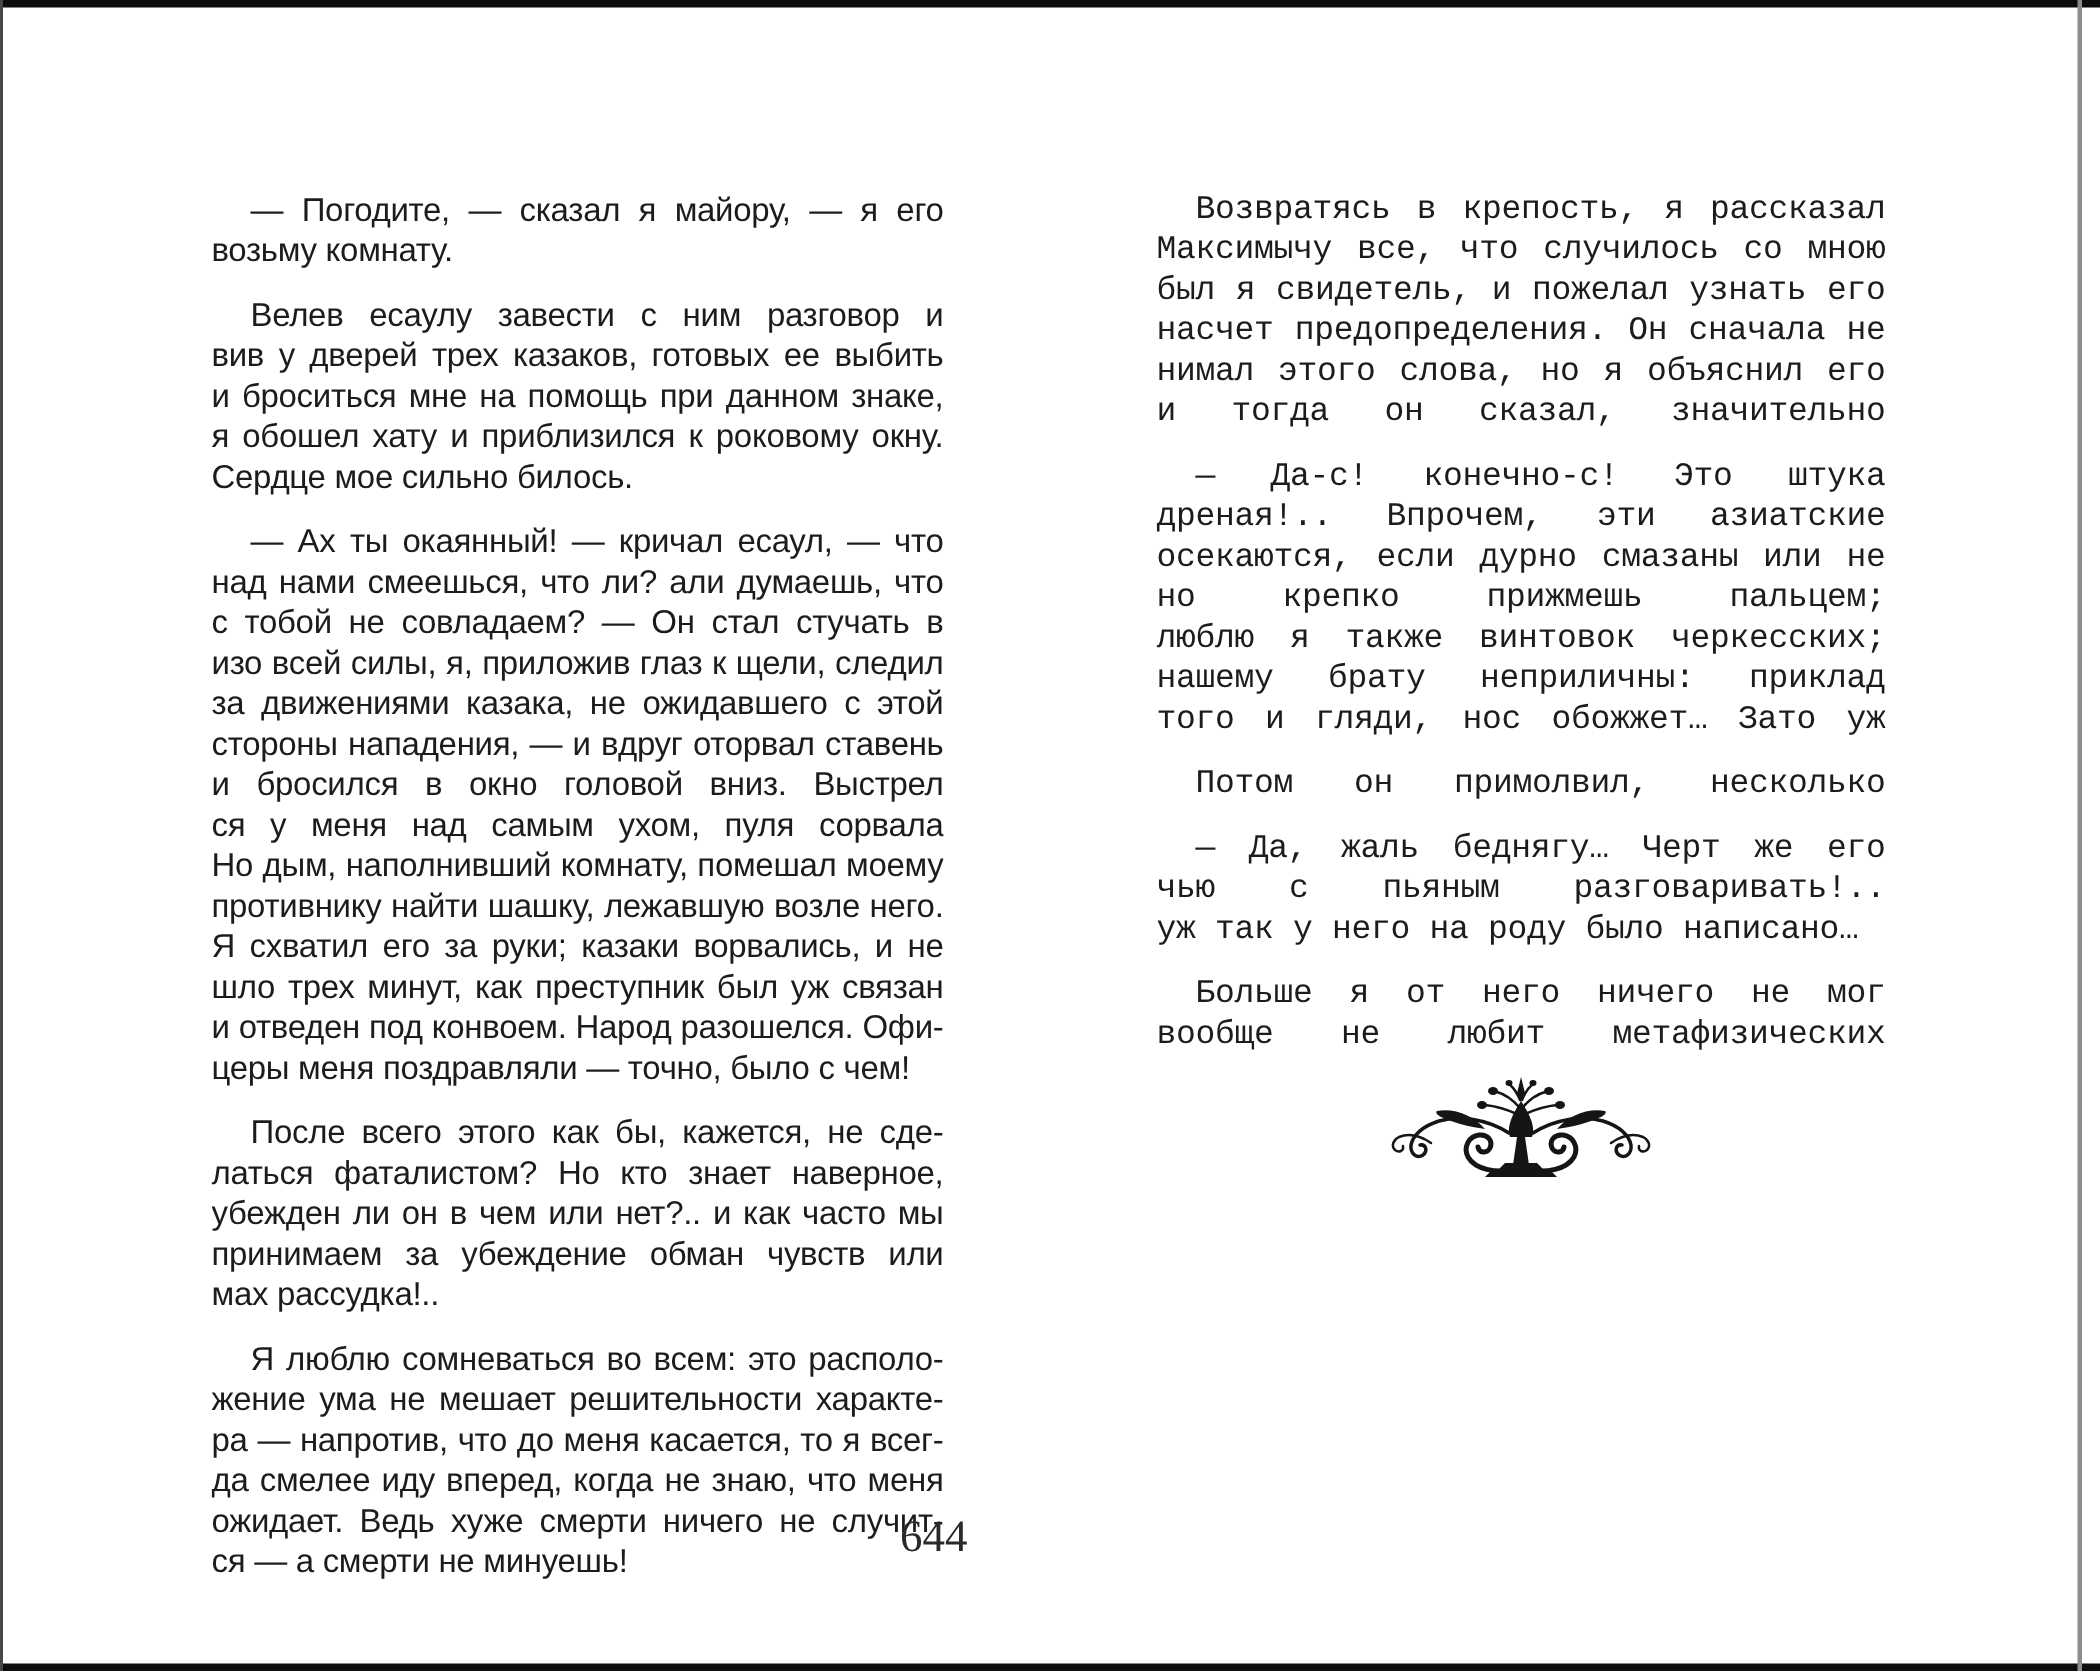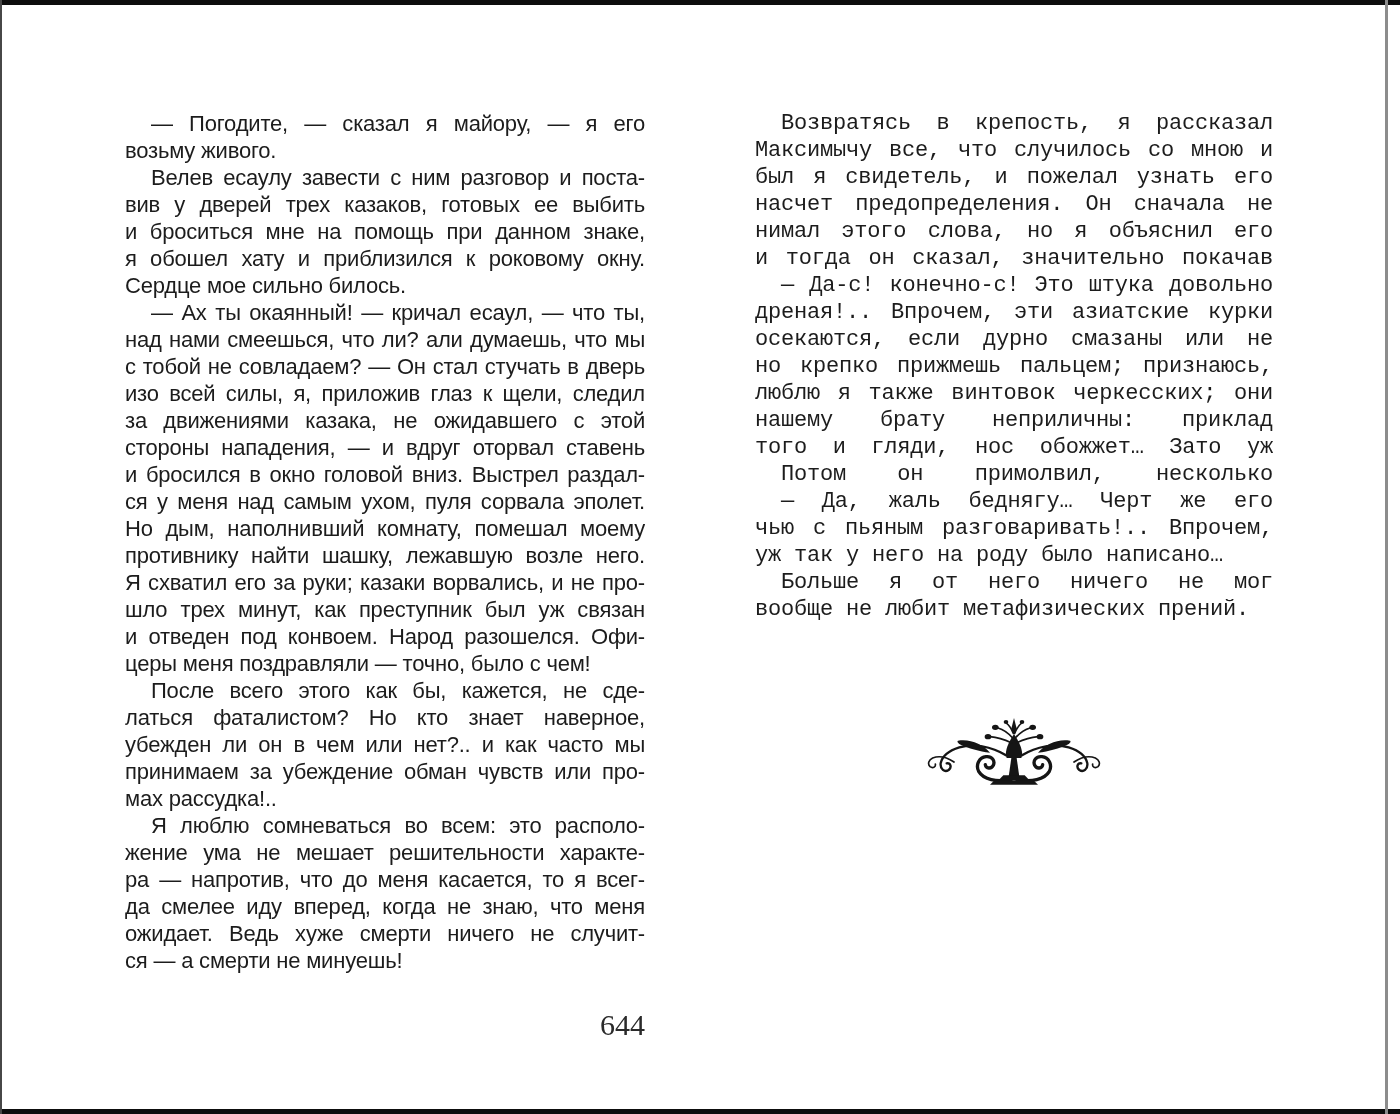--- a/index.html
+++ b/index.html
@@ -23,21 +23,21 @@
   .column {
     position: absolute;
     top: 110px;
     font-size: 22px;
     letter-spacing: -0.2px;
     color: #1c1c1c;
   }
   .column.left  { left: 125px; width: 520px; }
   .column.right { left: 755px; width: 518px; font-family: Liberation Mono, monospace; }
 
-  .paragraph { margin: 0; }
+  .paragraph { margin: 16px; }
   .line {
     height: 27px;
     line-height: 27px;
     overflow: hidden;
     text-align: justify;
     text-align-last: justify;
   }
   .line.pfirst { text-indent: 26px; }
   .line.plast  { text-align-last: left; }
 
@@ -66,21 +66,21 @@
 <div class="page">
 
   <div class="edge-top"></div>
   <div class="edge-bottom"></div>
   <div class="edge-left"></div>
   <div class="edge-right"></div>
 
   <div class="column left">
       <div class="paragraph">
         <div class="line pfirst">— Погодите, — сказал я майору, — я его</div>
-        <div class="line plast">возьму живого.</div>
+        <div class="line plast">возьму комнату.</div>
       </div>
       <div class="paragraph">
         <div class="line pfirst">Велев есаулу завести с ним разговор и поста-</div>
         <div class="line">вив у дверей трех казаков, готовых ее выбить</div>
         <div class="line">и броситься мне на помощь при данном знаке,</div>
         <div class="line">я обошел хату и приблизился к роковому окну.</div>
         <div class="line plast">Сердце мое сильно билось.</div>
       </div>
       <div class="paragraph">
         <div class="line pfirst">— Ах ты окаянный! — кричал есаул, — что ты,</div>

